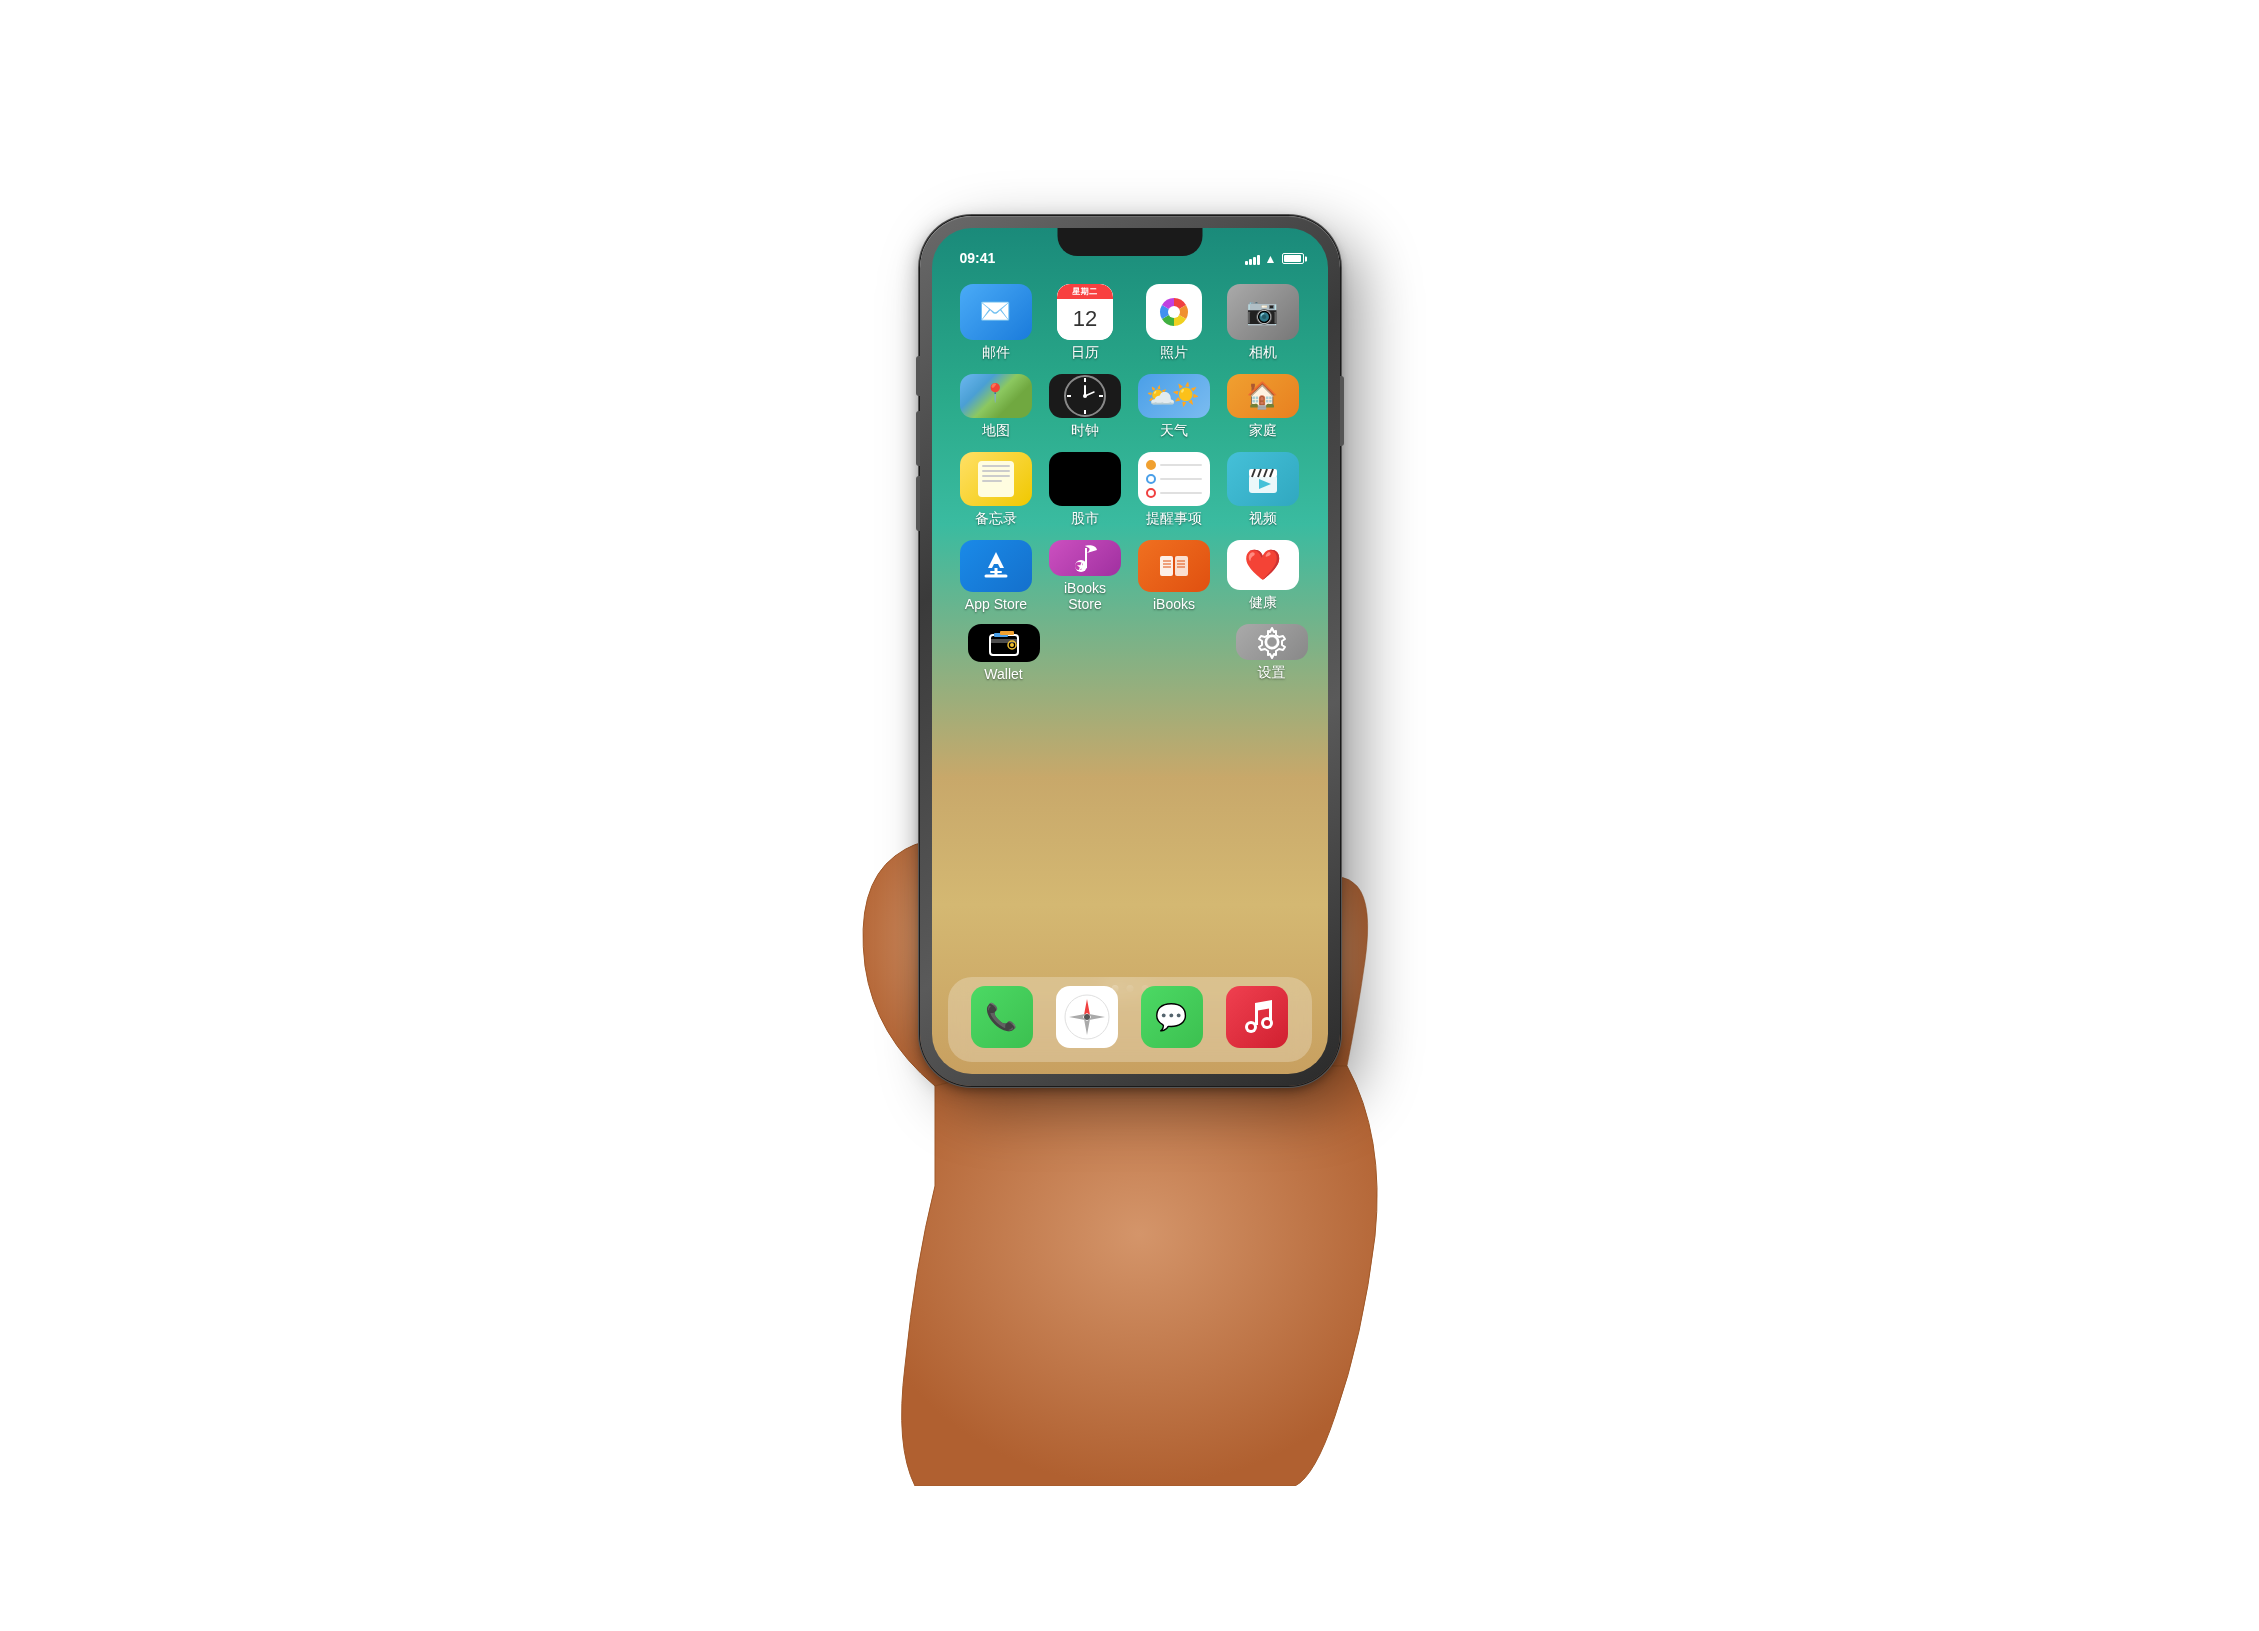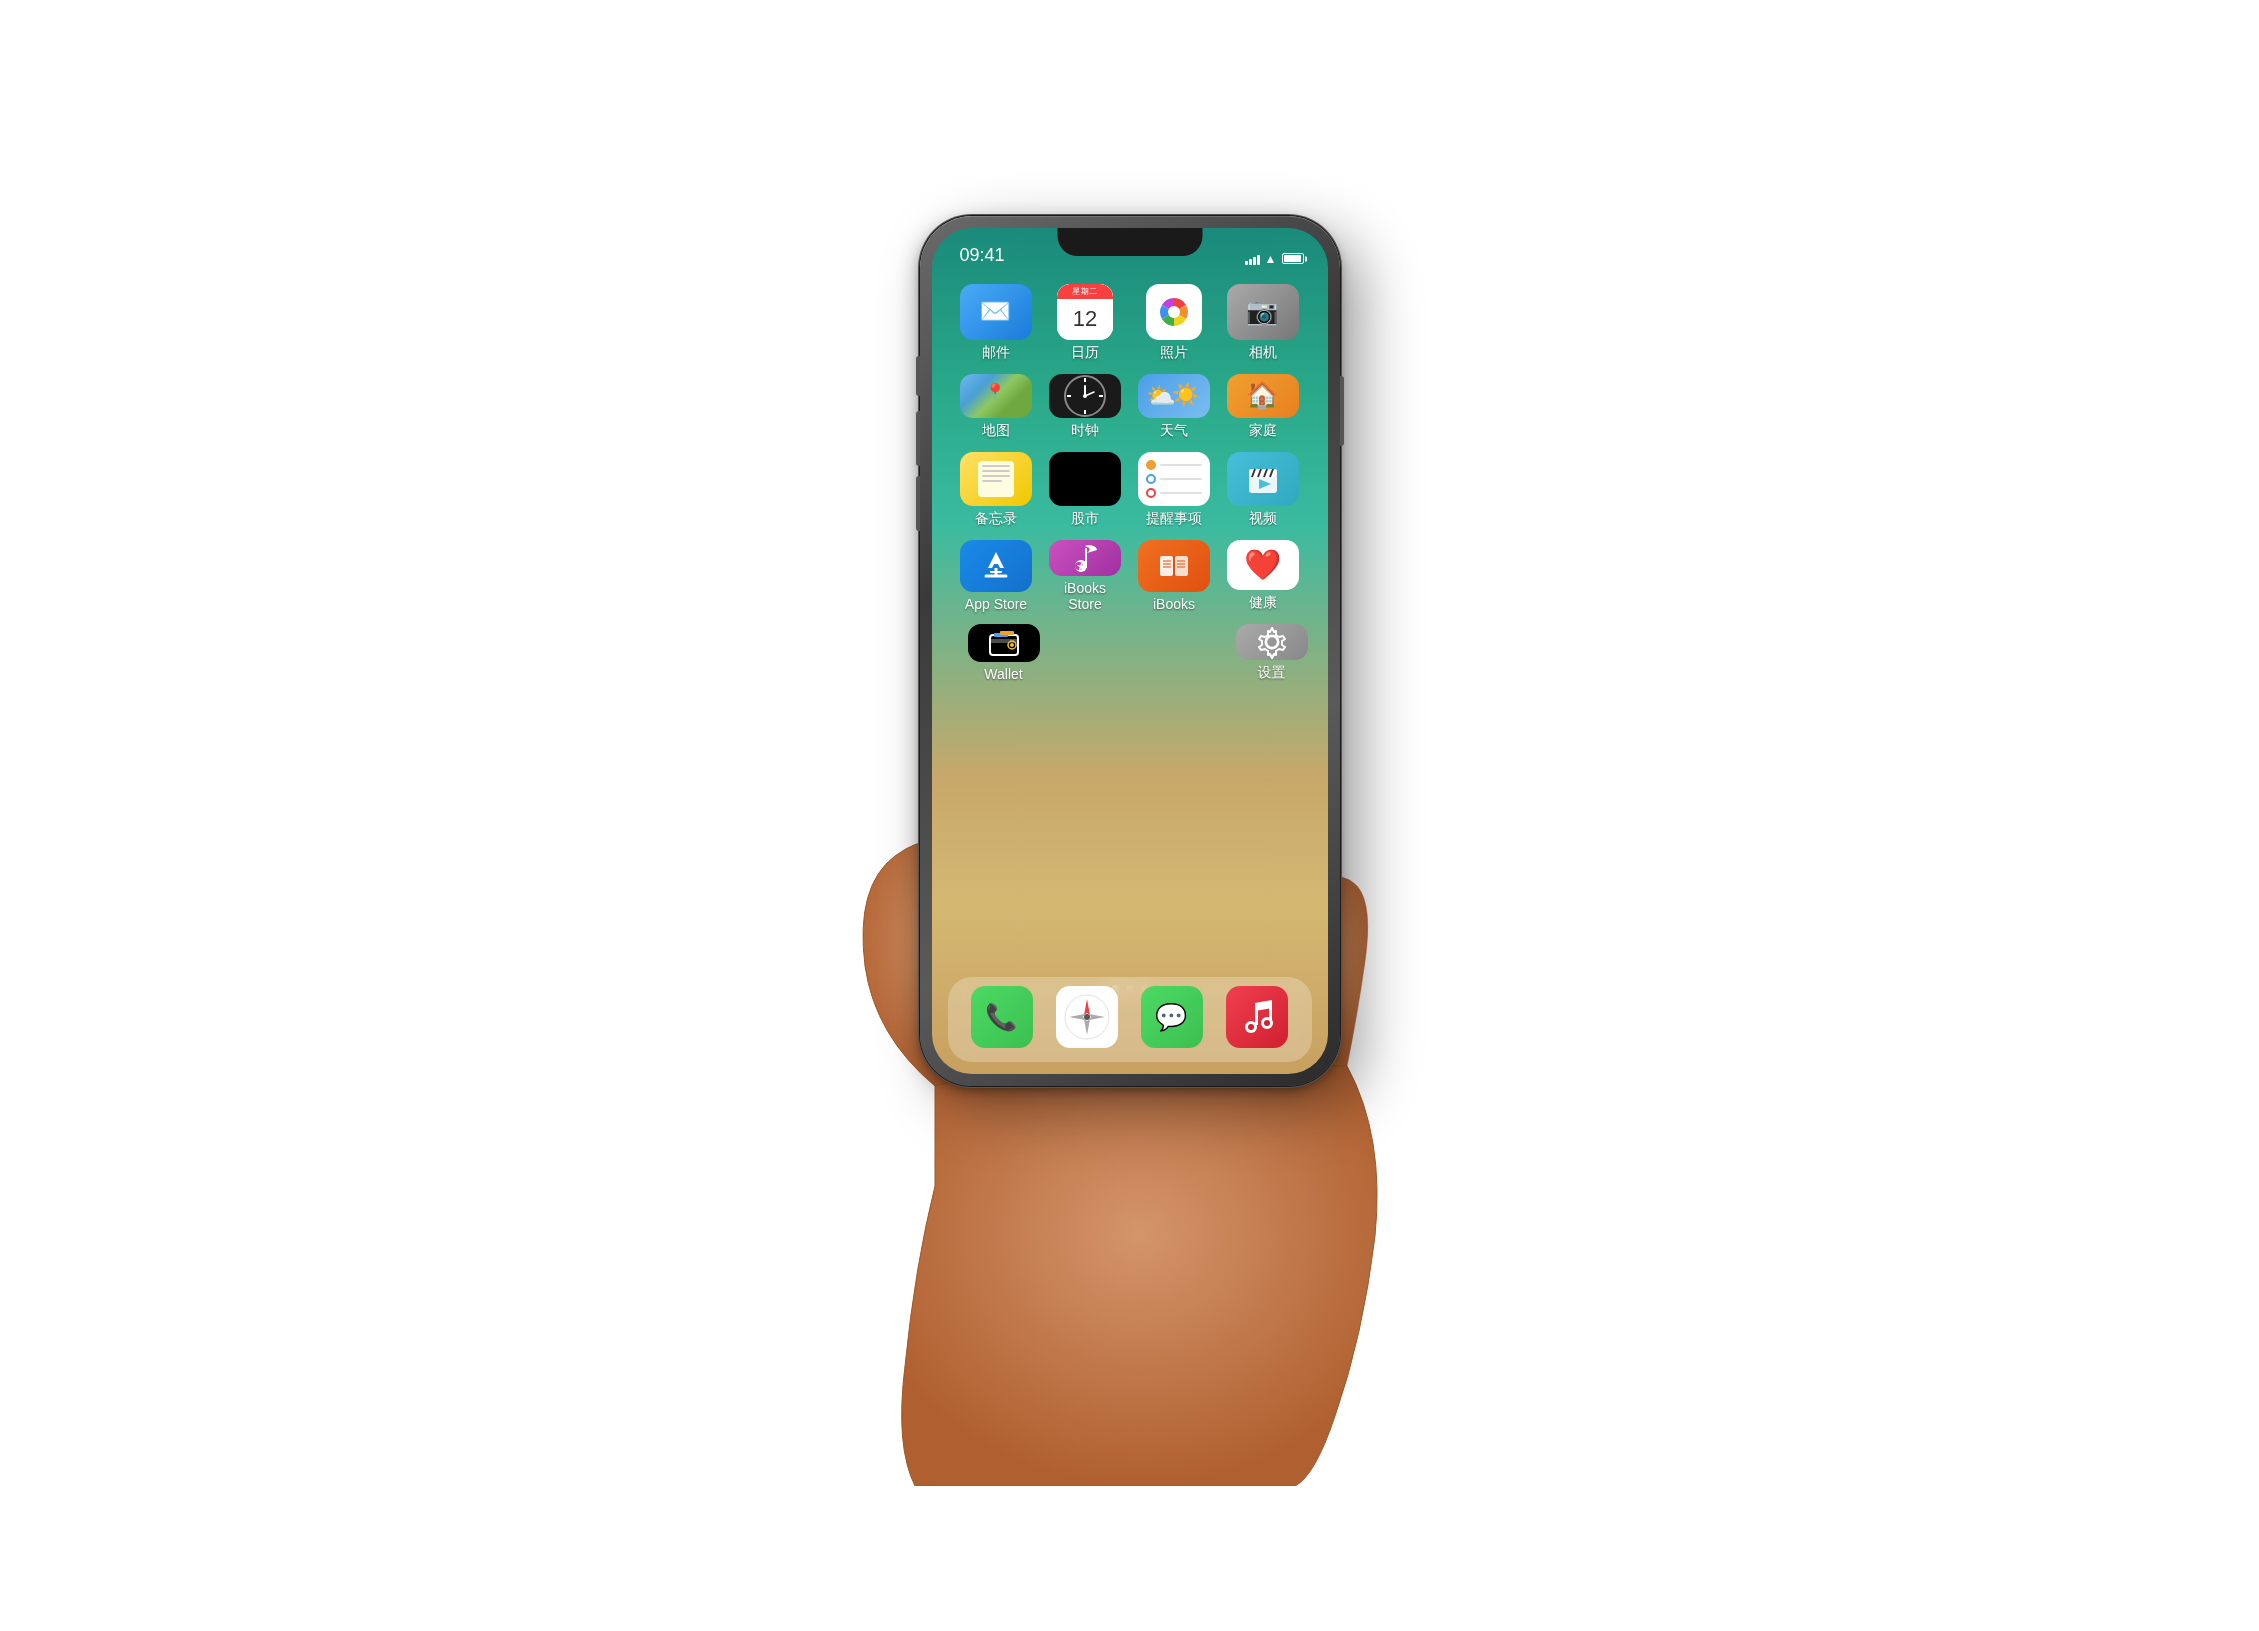--- a/index.html
+++ b/index.html
@@ -112,22 +112,22 @@
       display: flex;
       align-items: flex-end;
       padding: 0 20px 4px;
       z-index: 15;
       color: white;
       font-size: 13px;
       font-weight: 600;
     }
     .status-time {
       flex: 1;
-      font-size: 18px;
-      font-weight: 400;
+      font-size: 14px;
+      font-weight: 700;
       padding-left: 8px;
     }
     .status-icons {
       display: flex;
       align-items: center;
       gap: 5px;
       font-size: 11px;
       padding-right: 4px;
     }
     .signal-bars {
@@ -253,21 +253,21 @@
       width: 100%;
       height: 100%;
       display: flex;
       flex-direction: column;
       overflow: hidden;
     }
     .cal-header {
       background: #f84040;
       color: white;
       font-size: 8px;
-      font-weight: 400;
+      font-weight: 700;
       text-align: center;
       padding: 2px 0;
       letter-spacing: 0.5px;
     }
     .cal-day {
       flex: 1;
       display: flex;
       align-items: center;
       justify-content: center;
       color: #333;

